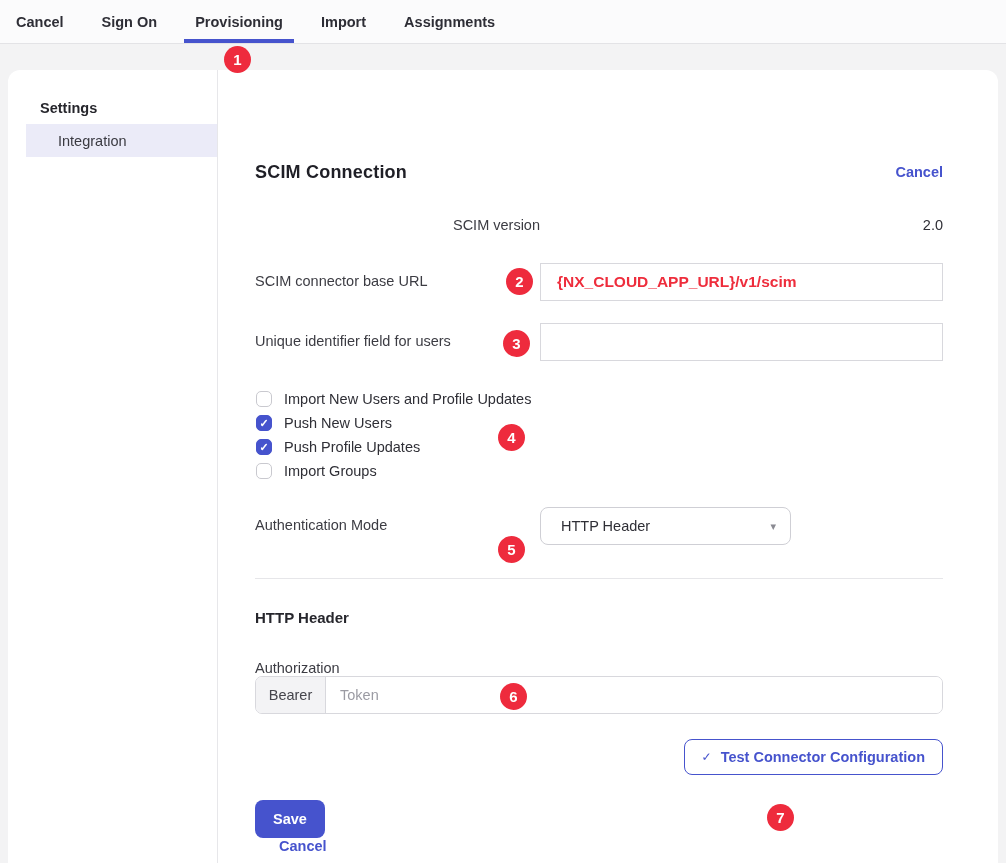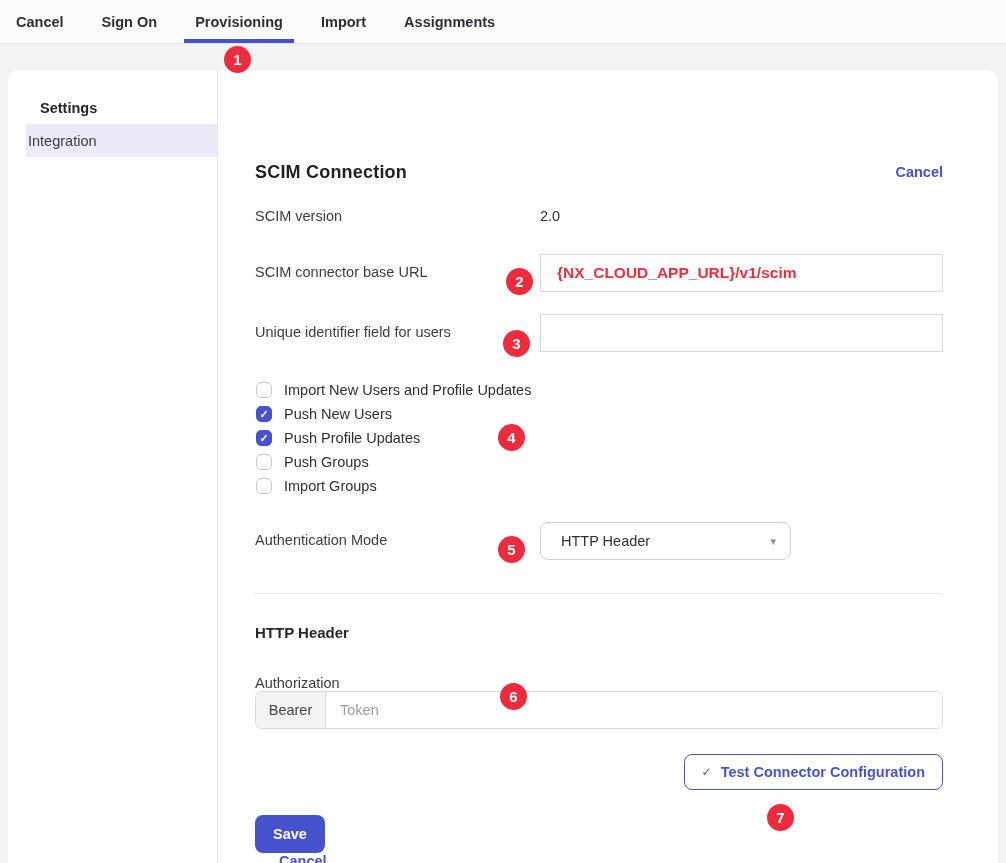--- a/index.html
+++ b/index.html
@@ -8,35 +8,35 @@
 
   
   .tabbar { height:44px; background:#fbfbfc; border-bottom:1px solid #e3e3e6; display:flex; align-items:stretch; padding-left:5px; }
   .tab { display:flex; align-items:center; padding:4px 11px 0; margin-right:16px; border-bottom:4px solid transparent; font-size:14.5px; font-weight:700; color:#2e2e36; cursor:pointer; white-space:nowrap; }
   .tab.active { border-bottom-color:#4653cd; }
 
   
   .card { position:absolute; left:8px; right:8px; top:70px; bottom:0; background:#fff; border-radius:12px 12px 0 0; display:flex; }
   .sidebar { width:210px; flex:none; border-right:1px solid #e7e7ea; padding-top:31px; }
   .sidebar-heading { margin:0 0 8px 32px; font-size:14.5px; font-weight:700; color:#26262c; line-height:15px; }
-  .sidebar-item { margin-left:18px; height:33px; display:flex; align-items:center; padding-left:2px; font-size:14.5px; color:#3a3a41; cursor:pointer; }
+  .sidebar-item { margin-left:18px; height:33px; display:flex; align-items:center; padding-left:32px; font-size:14.5px; color:#3a3a41; cursor:pointer; }
   .sidebar-item.active { background:#ebebf8; }
 
   .main { flex:1; padding:90px 55px 40px 37px; }
 
   .panel-header { display:flex; justify-content:space-between; align-items:center; height:24px; }
   .panel-title { font-size:18px; font-weight:700; color:#1f1f26; letter-spacing:.2px; }
   .link { color:#4653cd; font-weight:700; font-size:14.5px; cursor:pointer; text-decoration:none; }
 
   .form-row { display:flex; }
   .form-label { width:285px; flex:none; font-size:14.5px; color:#3c3c43; line-height:15px; }
   .form-field { flex:1; min-width:0; }
   .pad-label { padding-top:11px; }
 
-  .row-version { margin-top:21px; height:22px; align-items:center; }
+  .row-version { margin-top:30px; height:22px; align-items:center;text-align:right; }
   .row-version .form-label { line-height:22px; }
   .value-text { font-size:14.5px; color:#2f2f36; }
 
   .row-baseurl { margin-top:27px; }
   .row-unique  { margin-top:22px; }
 
   .text-input { width:100%; height:38px; border:1px solid #d8d8dd; border-radius:0; padding:0 16px; font-size:14.5px; font-family:inherit; color:#2f2f36; background:#fff; outline:none; }
   .text-input.url { font-weight:700; color:#ee2d3c; font-size:15.5px; }
 
   .row-actions { margin-top:26px; }
@@ -133,24 +133,20 @@
           <div class="checkbox-row" data-checked="true">
             <span class="checkbox"></span>
             <span class="checkbox-label">Push New Users</span>
           </div>
           <div class="checkbox-row" data-checked="true">
             <span class="checkbox"></span>
             <span class="checkbox-label">Push Profile Updates</span>
           </div>
           <div class="checkbox-row" data-checked="false">
             <span class="checkbox"></span>
-            <span class="checkbox-label">Push Groups</span>
-          </div>
-          <div class="checkbox-row" data-checked="false">
-            <span class="checkbox"></span>
             <span class="checkbox-label">Import Groups</span>
           </div>
         </div>
       </div>
 
       <div class="form-row row-authmode">
         <div class="form-label pad-label">Authentication Mode</div>
         <div class="form-field">
           <div class="dropdown">
             <span>HTTP Header</span>

